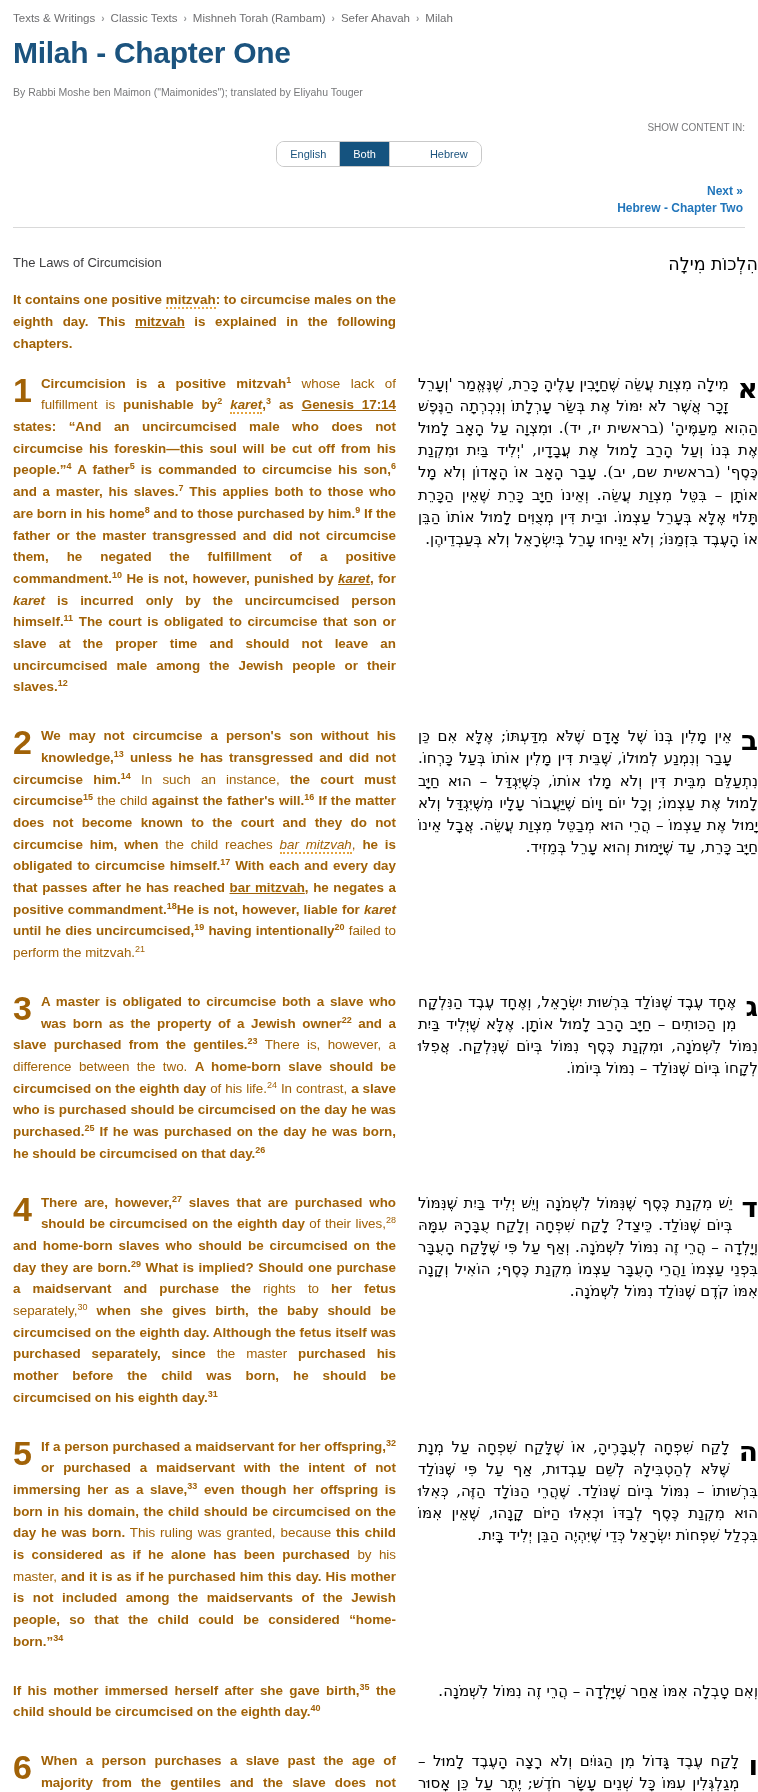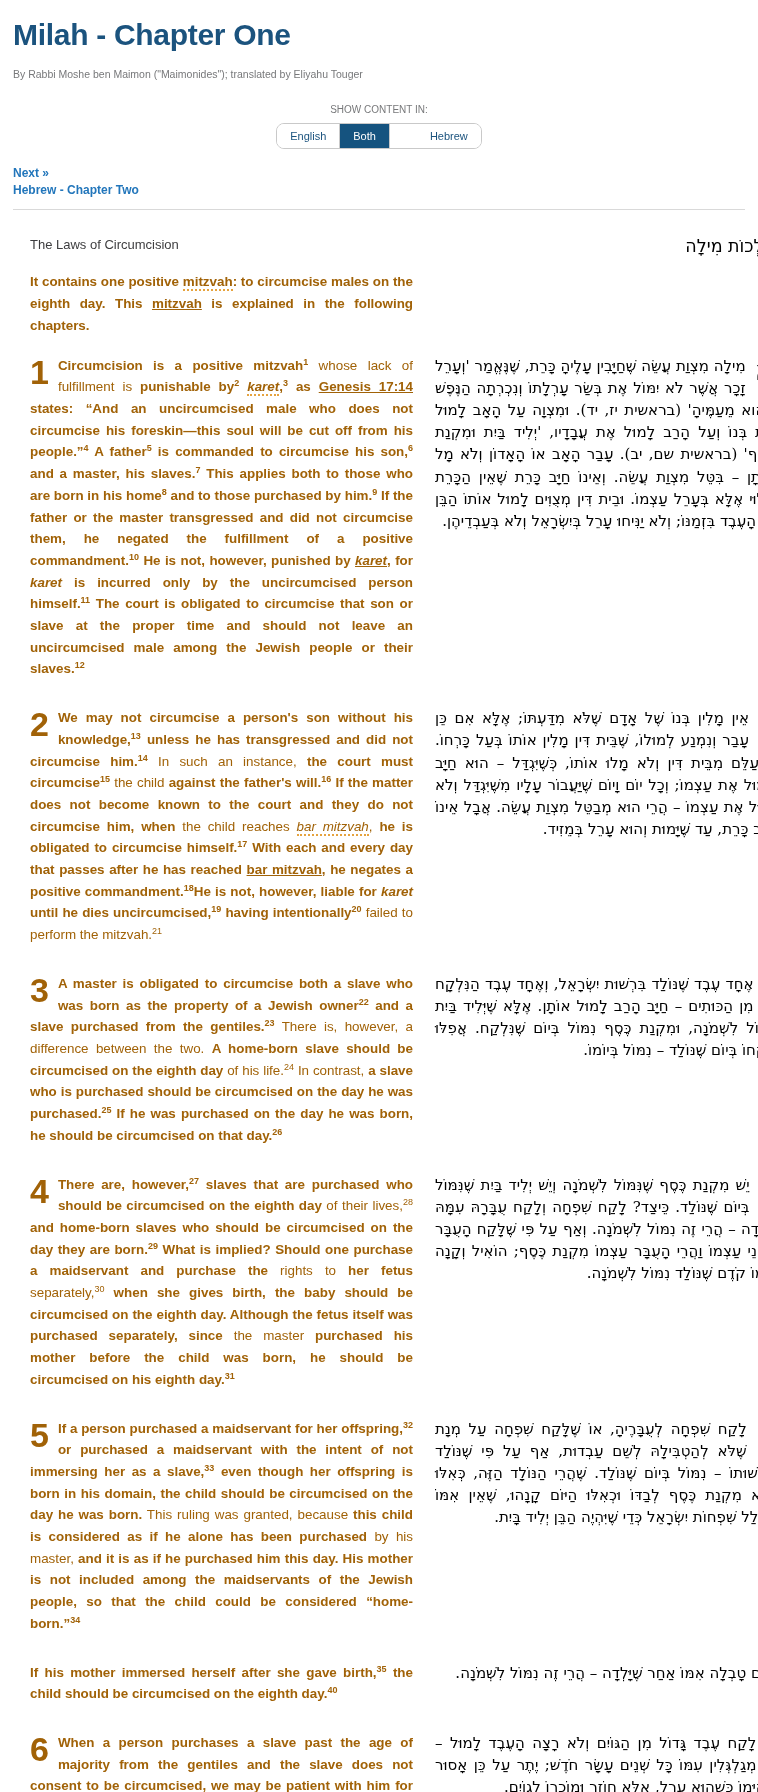--- a/index.html
+++ b/index.html
@@ -7,33 +7,33 @@
   .page { padding:8px 13px 30px 13px; }
 
   .breadcrumb { font-size:11.5px; color:#6e6e70; margin:4px 0 12px 0; }
   .breadcrumb a { color:#6e6e70; text-decoration:none; }
   .breadcrumb .sep { color:#97999b; margin:0 6px; font-weight:bold; font-size:10px; }
 
   .page-title { color:#1b537e; font-size:30px; font-weight:bold; margin:10px 0 16px 0; letter-spacing:-0.3px; }
   .byline { font-size:10.5px; color:#77787a; margin-bottom:24px; }
 
   .toggle-wrap { text-align:center; margin-bottom:10px; }
-  .toggle-label { font-size:10px; color:#77787a; margin-bottom:8px; }
+  .toggle-label { font-size:10px; color:#77787a; margin-bottom:8px;text-align:right; }
   .seg { display:inline-flex; border:1px solid #c9c9c9; border-radius:8px; overflow:hidden; background:#fff; }
   .seg button { border:none; background:#fff; color:#1b537e; font-size:11px; padding:6px 13px; border-right:1px solid #c9c9c9; cursor:pointer; font-family:inherit; }
   .seg button:last-child { border-right:none;padding-left:40px; }
   .seg button.sel { background:#15537f; color:#fff; }
 
-  .pager { text-align:left; font-size:12px; font-weight:bold; margin:16px 2px 8px 0; }
+  .pager { text-align:right; font-size:12px; font-weight:bold; margin:16px 2px 8px 0; }
   .pager a { color:#2276bb; text-decoration:none; display:block; line-height:1.4; }
 
   hr.div { border:none; border-top:1px solid #d9d9d9; margin:10px 0 0 0; }
 
   .rows { margin-top:24px; }
-  .row { display:grid; grid-template-columns:383px 340px; column-gap:22px; margin-bottom:27px;margin-left:17px; }
+  .row { display:grid; grid-template-columns:383px 340px; column-gap:22px; margin-bottom:27px; }
   .col-en { font-size:13.4px; line-height:1.62; text-align:justify; color:#a16207; }
   .col-he { direction:rtl; font-family:"DejaVu Serif","DejaVu Sans",serif; font-size:15px; line-height:1.48; text-align:justify; color:#000; }
 
   .row-subtitle { margin-bottom:12px; }
   .row-subtitle .col-en { color:#3d3d3f; font-size:13px; text-align:left; }
   .row-subtitle .col-he { font-size:17.5px; }
   .row-intro { margin-bottom:18px; }
 
   .dropnum { float:left; font-size:34px; font-weight:bold; line-height:0.82; margin:4px 9px 2px 0; }
   .dropletter { float:right; font-size:28px; font-weight:bold; line-height:0.78; margin:5px 0 2px 9px; }
@@ -41,20 +41,21 @@
   .col-en a.lk, .col-he a.lk { color:inherit; text-decoration:underline; }
   .col-en a.g, .col-he a.g { color:inherit; text-decoration:none; border-bottom:2px dotted #e6a33e; }
   .col-en sup { font-size:9px; line-height:0; vertical-align:super; }
   .col-en i { font-style:italic; }
 </style>
 </head>
 <body>
 
 <div class="page">
 
+  <nav class="breadcrumb" id="breadcrumb"><a href="#">Texts &amp; Writings</a><span class="sep">›</span><a href="#">Classic Texts</a><span class="sep">›</span><a href="#">Mishneh Torah (Rambam)</a><span class="sep">›</span><a href="#">Sefer Ahavah</a><span class="sep">›</span><a href="#">Milah</a></nav>
 
   <h1 class="page-title">Milah - Chapter One</h1>
 
   <div class="byline">By Rabbi Moshe ben Maimon ("Maimonides"); translated by Eliyahu Touger</div>
 
   <div class="toggle-wrap">
     <div class="toggle-label">SHOW CONTENT IN:</div>
     <div class="seg" id="seg">
         <button class="">English</button>
         <button class="sel">Both</button>

